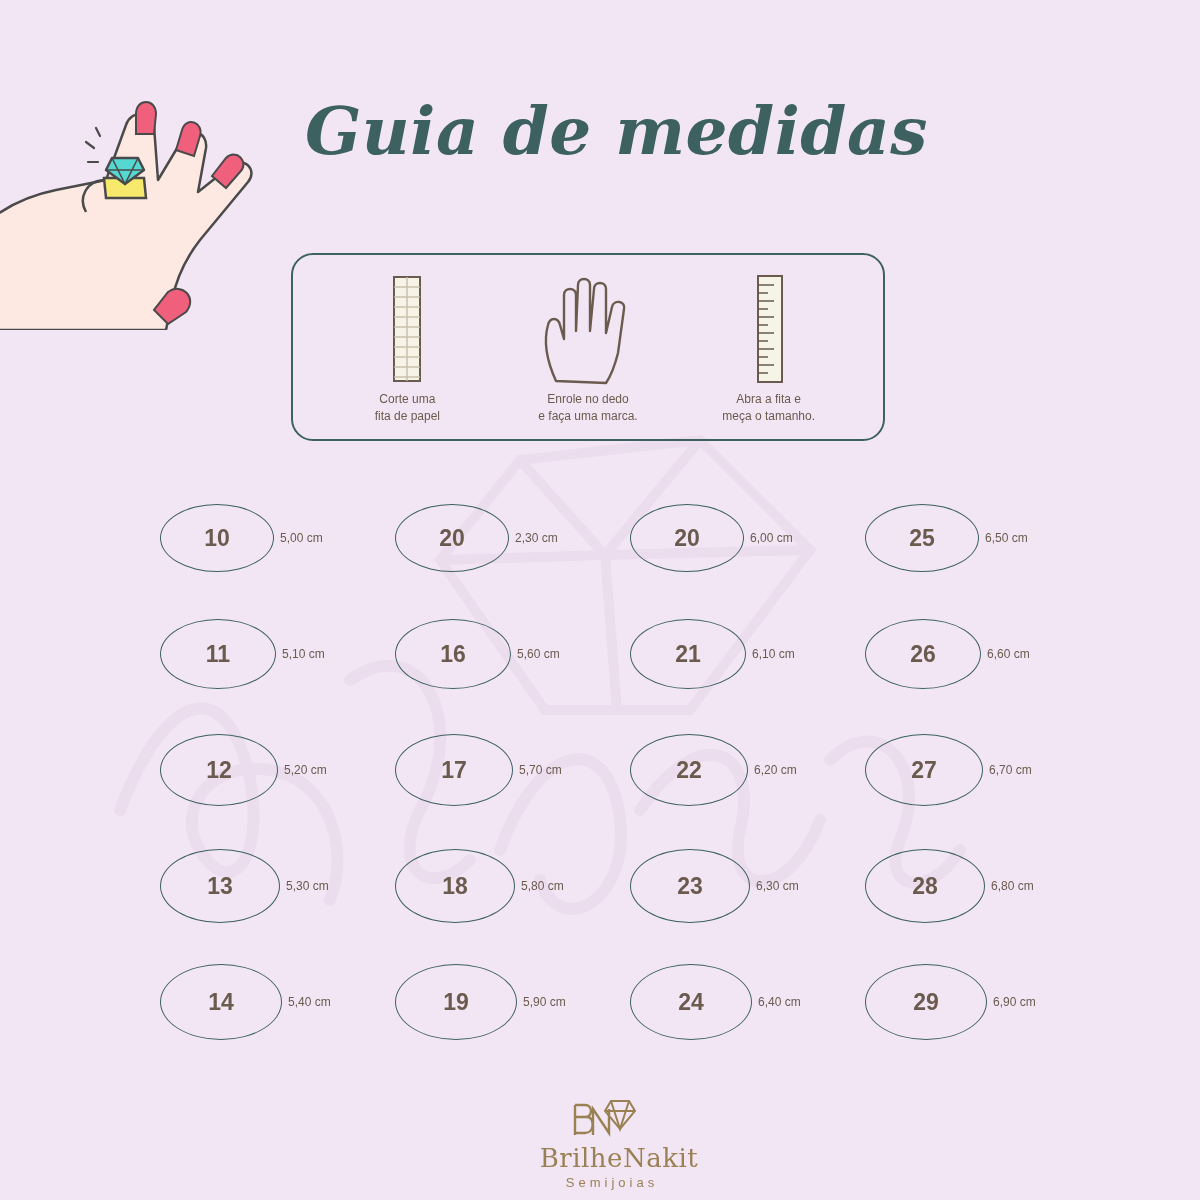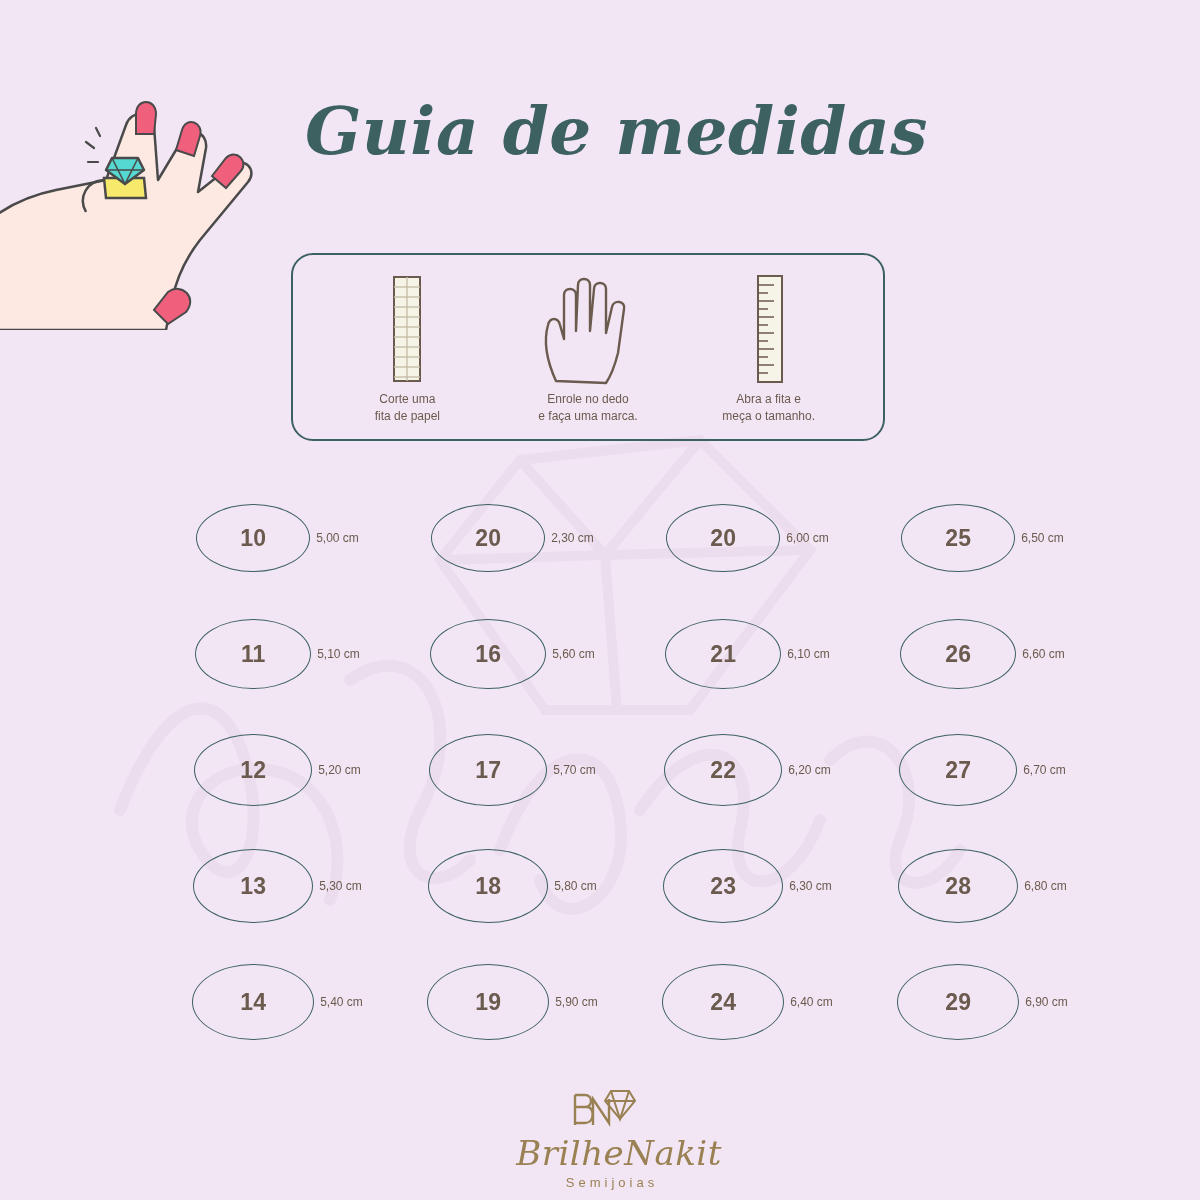--- a/index.html
+++ b/index.html
@@ -82,21 +82,20 @@
     position: absolute;
     left: 160px; top: 480px;
     width: 940px;
     display: grid;
     grid-template-columns: repeat(4, 235px);
     grid-auto-rows: 116px;
   }
   .size-cell {
     display: flex;
     align-items: center;
-    justify-content: center;
   }
   .ring-oval {
     border: 1.6px solid #3c6160;
     border-radius: 50%;
     display: flex;
     align-items: center;
     justify-content: center;
     color: #6b5a4e;
     font-weight: bold;
     font-size: 23px;
@@ -123,22 +122,21 @@
     left: 0; bottom: 10px;
     width: 1200px;
     text-align: center;
   }
   .logo-mark {
     display: block;
     margin: 0 auto;
   }
   .logo-name {
     font-family: "DejaVu Serif", serif;
-    font-style: italic;
-    font-size: 34px;
+    font-size: 26px;
     color: #9a8154;
     margin-top: -6px;
     letter-spacing: .5px;
     padding-left: 38px;
   }
   .logo-sub {
     font-size: 13px;
     color: #9a8154;
     letter-spacing: 4px;
     margin-top: 2px;

